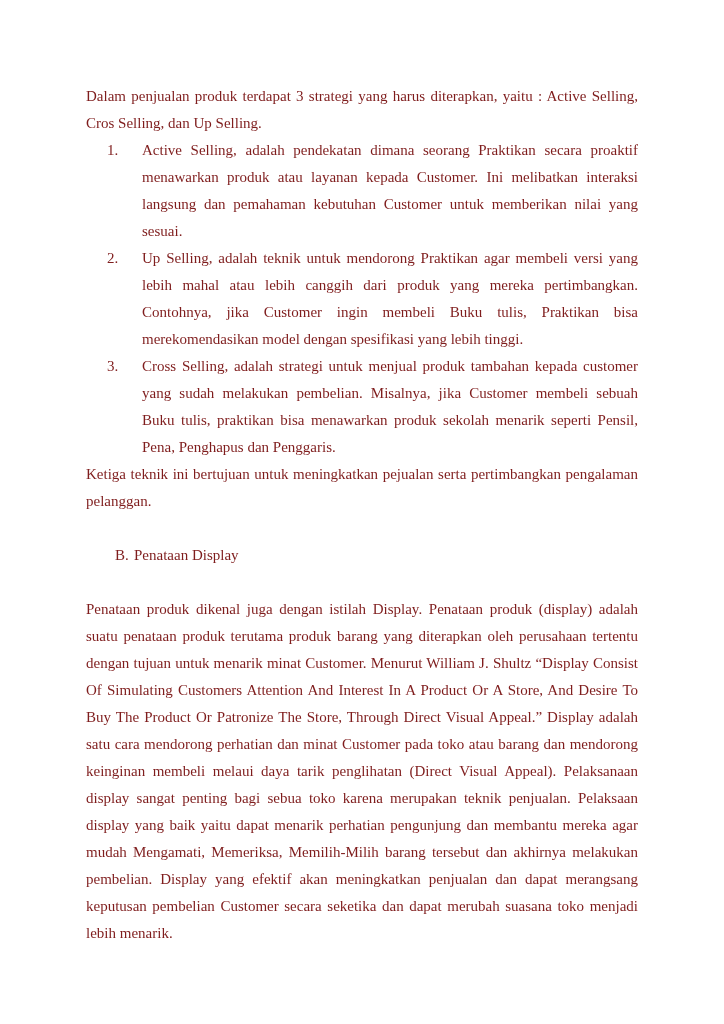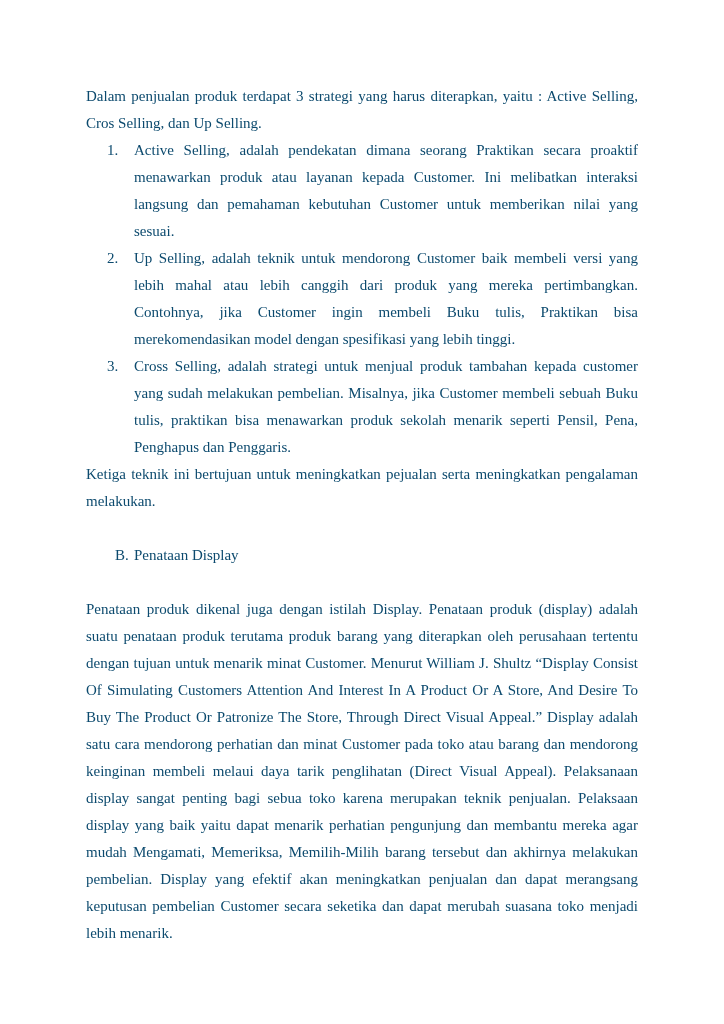--- a/index.html
+++ b/index.html
@@ -1,21 +1,21 @@
 <!DOCTYPE html>
 <html><head>
 <meta charset="utf-8">
 <style>
   * { box-sizing: border-box; }
   html, body { margin: 0; padding: 0; background: #ffffff; }
   .page {
     width: 724px;
     height: 1024px;
     background: #ffffff;
-    color: #0c4a6e;
+    color: #7f1d1d;
     font-family: "Liberation Serif", "DejaVu Serif", serif;
     font-size: 15px;
     line-height: 27px;
     padding: 83px 86px 40px 86px;
     overflow: hidden;
   }
   .para {
     margin: 0;
     text-align: justify;
   }
@@ -27,20 +27,21 @@
     align-items: flex-start;
   }
   .list-num {
     width: 27px;
     flex: 0 0 27px;
     text-align: left;
   }
   .list-text {
     flex: 1 1 auto;
     text-align: justify;
+    margin-left: 8px;
   }
   .section-heading {
     display: flex;
     align-items: flex-start;
     margin: 27px 0 27px 29px;
   }
   .heading-num {
     width: 19px;
     flex: 0 0 19px;
   }
@@ -57,31 +58,31 @@
 
   <div class="list">
 
     <div class="list-item">
       <span class="list-num">1.</span>
       <span class="list-text">Active Selling, adalah pendekatan dimana seorang Praktikan secara proaktif menawarkan produk atau layanan kepada Customer. Ini melibatkan interaksi langsung dan pemahaman kebutuhan Customer untuk memberikan nilai yang sesuai.</span>
     </div>
 
     <div class="list-item">
       <span class="list-num">2.</span>
-      <span class="list-text">Up Selling, adalah teknik untuk mendorong Customer baik membeli versi yang lebih mahal atau lebih canggih dari produk yang mereka pertimbangkan. Contohnya, jika Customer ingin membeli Buku tulis, Praktikan bisa merekomendasikan model dengan spesifikasi yang lebih tinggi.</span>
+      <span class="list-text">Up Selling, adalah teknik untuk mendorong Praktikan agar membeli versi yang lebih mahal atau lebih canggih dari produk yang mereka pertimbangkan. Contohnya, jika Customer ingin membeli Buku tulis, Praktikan bisa merekomendasikan model dengan spesifikasi yang lebih tinggi.</span>
     </div>
 
     <div class="list-item">
       <span class="list-num">3.</span>
       <span class="list-text">Cross Selling, adalah strategi untuk menjual produk tambahan kepada customer yang sudah melakukan pembelian. Misalnya, jika Customer membeli sebuah Buku tulis, praktikan bisa menawarkan produk sekolah menarik seperti Pensil, Pena, Penghapus dan Penggaris.</span>
     </div>
 
   </div>
 
-  <p class="para">Ketiga teknik ini bertujuan untuk meningkatkan pejualan serta meningkatkan pengalaman melakukan.</p>
+  <p class="para">Ketiga teknik ini bertujuan untuk meningkatkan pejualan serta pertimbangkan pengalaman pelanggan.</p>
 
   <div class="section-heading">
     <span class="heading-num">B.</span>
     <span class="heading-text">Penataan Display</span>
   </div>
 
   <p class="para">Penataan produk dikenal juga dengan istilah Display. Penataan produk (display) adalah suatu penataan produk terutama produk barang yang diterapkan oleh perusahaan tertentu dengan tujuan untuk menarik minat Customer. Menurut William J. Shultz “Display Consist Of Simulating Customers Attention And Interest In A Product Or A Store, And Desire To Buy The Product Or Patronize The Store, Through Direct Visual Appeal.” Display adalah satu cara mendorong perhatian dan minat Customer pada toko atau barang dan mendorong keinginan membeli melaui daya tarik penglihatan (Direct Visual Appeal). Pelaksanaan display sangat penting bagi sebua toko karena merupakan teknik penjualan. Pelaksaan display yang baik yaitu dapat menarik perhatian pengunjung dan membantu mereka agar mudah Mengamati, Memeriksa, Memilih-Milih barang tersebut dan akhirnya melakukan pembelian. Display yang efektif akan meningkatkan penjualan dan dapat merangsang keputusan pembelian Customer secara seketika dan dapat merubah suasana toko menjadi lebih menarik.</p>
 
 </div>
 

